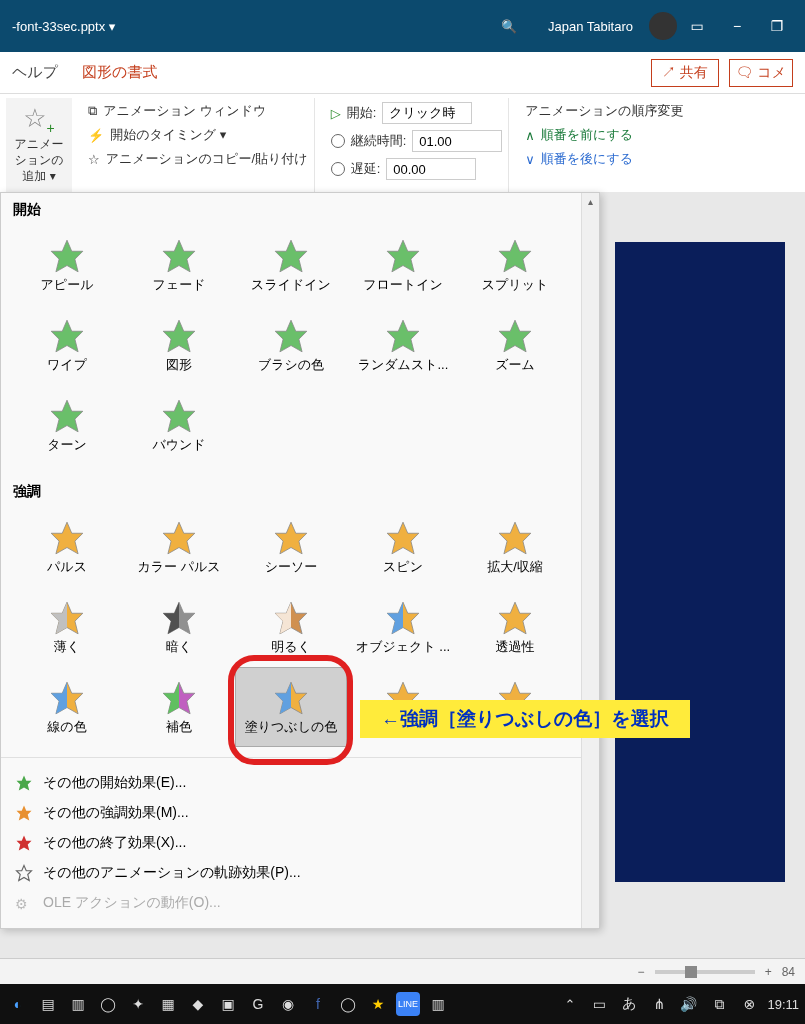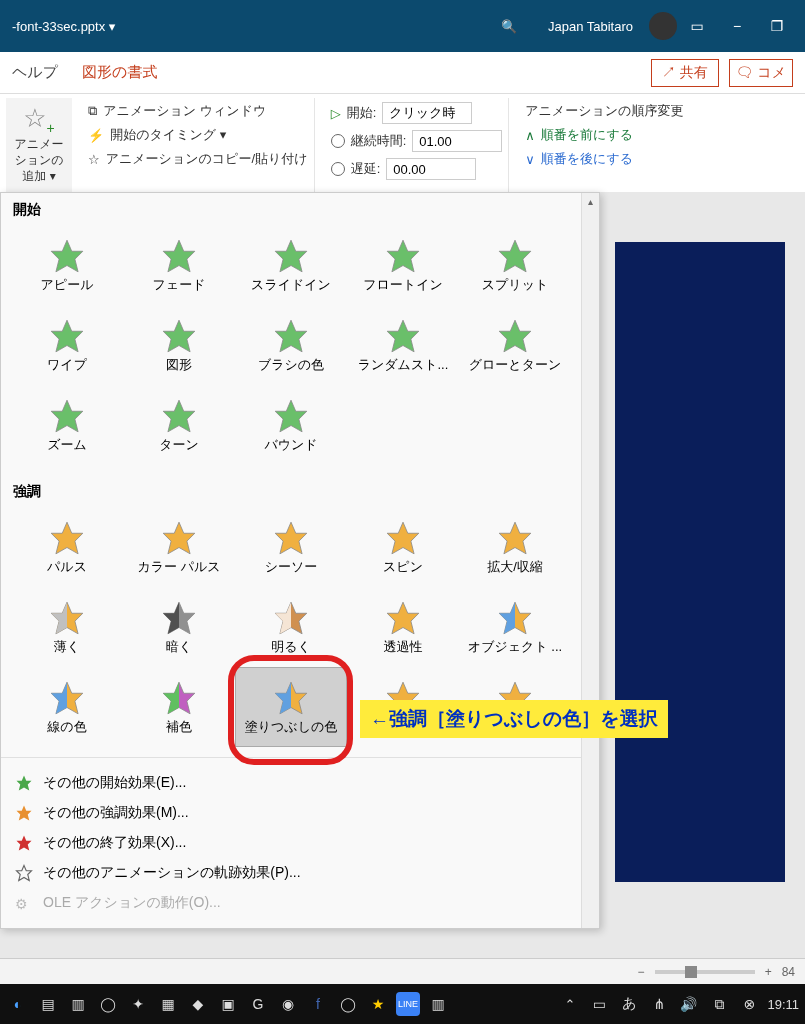--- a/index.html
+++ b/index.html
@@ -44,21 +44,21 @@
 .gallery .star { width: 40px; height: 40px; display: flex; align-items: center; justify-content: center; }
 .gallery .star svg { width: 38px; height: 38px; }
 .gallery .label { margin-top: 0; text-align: center; }
 .gallery .more { padding: 10px 14px; border-top: 1px solid #e0e0e0; }
 .gallery .more .row { display: flex; align-items: flex-end; gap: 10px; padding: 6px 0; font-size: 14px; cursor: pointer; }
 .gallery .more .row.disabled { color: #aaa; }
 .gallery .more .mstar { width: 18px; height: 18px; }
 
 .redcircle { position: absolute; border: 6px solid #e02020; border-radius: 26px; width: 125px; height: 110px; left: 228px; top: 655px; z-index: 20; pointer-events: none; }
 
-.callout { position: absolute; left: 360px; top: 700px; background: #ffeb3b; color: #0030c0; font-weight: bold; font-size: 19px; padding: 6px 10px; z-index: 20; white-space: nowrap; }
+.callout { position: absolute; left: 360px; top: 700px; background: #ffeb3b; color: #0030c0; font-weight: bold; font-size: 19px; padding: 6px 21px; z-index: 20; white-space: nowrap; }
 
 .statusbar { position: absolute; bottom: 40px; left: 0; right: 0; height: 26px; background: #f3f3f3; border-top: 1px solid #ccc; display: flex; align-items: center; justify-content: flex-end; padding: 0 10px; font-size: 12px; color: #666; gap: 10px; }
 .statusbar .slider { width: 100px; height: 4px; background: #ccc; position: relative; }
 .statusbar .slider .knob { position: absolute; left: 30px; top: -4px; width: 12px; height: 12px; background: #888; }
 
 .taskbar { position: absolute; bottom: 0; left: 0; right: 0; height: 40px; background: #101010; display: flex; align-items: center; padding: 0 6px; gap: 6px; color: #ddd; font-size: 13px; }
 .taskbar .ticon { width: 24px; height: 24px; display: flex; align-items: center; justify-content: center; font-size: 14px; }
 .taskbar .clock { margin-left: auto; margin-right: 6px; }
 </style>
 </head>
@@ -209,28 +209,20 @@
           </svg>
         </div>
         <div class="label">ランダムスト...</div>
       </div>
       <div class="item">
         <div class="star">
           <svg viewBox="0 0 24 24">
             <polygon points="12,2 15,9 22,9 17,14 19,22 12,18 5,22 7,14 2,9 9,9" fill="#6abf6a" stroke="#888" stroke-width="0.5"></polygon>
           </svg>
         </div>
-        <div class="label">グローとターン</div>
-      </div>
-      <div class="item">
-        <div class="star">
-          <svg viewBox="0 0 24 24">
-            <polygon points="12,2 15,9 22,9 17,14 19,22 12,18 5,22 7,14 2,9 9,9" fill="#6abf6a" stroke="#888" stroke-width="0.5"></polygon>
-          </svg>
-        </div>
         <div class="label">ズーム</div>
       </div>
       <div class="item">
         <div class="star">
           <svg viewBox="0 0 24 24">
             <polygon points="12,2 15,9 22,9 17,14 19,22 12,18 5,22 7,14 2,9 9,9" fill="#6abf6a" stroke="#888" stroke-width="0.5"></polygon>
           </svg>
         </div>
         <div class="label">ターン</div>
       </div>
@@ -310,32 +302,32 @@
             <polygon points="12,2 15,9 22,9 17,14 19,22 12,18 5,22 7,14 2,9 9,9" fill="#d09050" stroke="#888" stroke-width="0.5"></polygon>
             <polygon points="12,2 12,18 5,22 7,14 2,9 9,9" fill="#f5e5d5"></polygon>
           </svg>
         </div>
         <div class="label">明るく</div>
       </div>
       <div class="item">
         <div class="star">
           <svg viewBox="0 0 24 24">
             <polygon points="12,2 15,9 22,9 17,14 19,22 12,18 5,22 7,14 2,9 9,9" fill="#f0b040" stroke="#888" stroke-width="0.5"></polygon>
+            <polygon points="12,2 12,18 5,22 7,14 2,9 9,9" fill="#60a0e0"></polygon>
+          </svg>
+        </div>
+        <div class="label">オブジェクト ...</div>
+      </div>
+      <div class="item">
+        <div class="star">
+          <svg viewBox="0 0 24 24">
+            <polygon points="12,2 15,9 22,9 17,14 19,22 12,18 5,22 7,14 2,9 9,9" fill="#f0b040" stroke="#888" stroke-width="0.5"></polygon>
           </svg>
         </div>
         <div class="label">透過性</div>
-      </div>
-      <div class="item">
-        <div class="star">
-          <svg viewBox="0 0 24 24">
-            <polygon points="12,2 15,9 22,9 17,14 19,22 12,18 5,22 7,14 2,9 9,9" fill="#f0b040" stroke="#888" stroke-width="0.5"></polygon>
-            <polygon points="12,2 12,18 5,22 7,14 2,9 9,9" fill="#60a0e0"></polygon>
-          </svg>
-        </div>
-        <div class="label">オブジェクト ...</div>
       </div>
       <div class="item">
         <div class="star">
           <svg viewBox="0 0 24 24">
             <polygon points="12,2 15,9 22,9 17,14 19,22 12,18 5,22 7,14 2,9 9,9" fill="#f0b040" stroke="#888" stroke-width="0.5"></polygon>
             <polygon points="12,2 12,18 5,22 7,14 2,9 9,9" fill="#60a0e0"></polygon>
           </svg>
         </div>
         <div class="label">線の色</div>
       </div>

